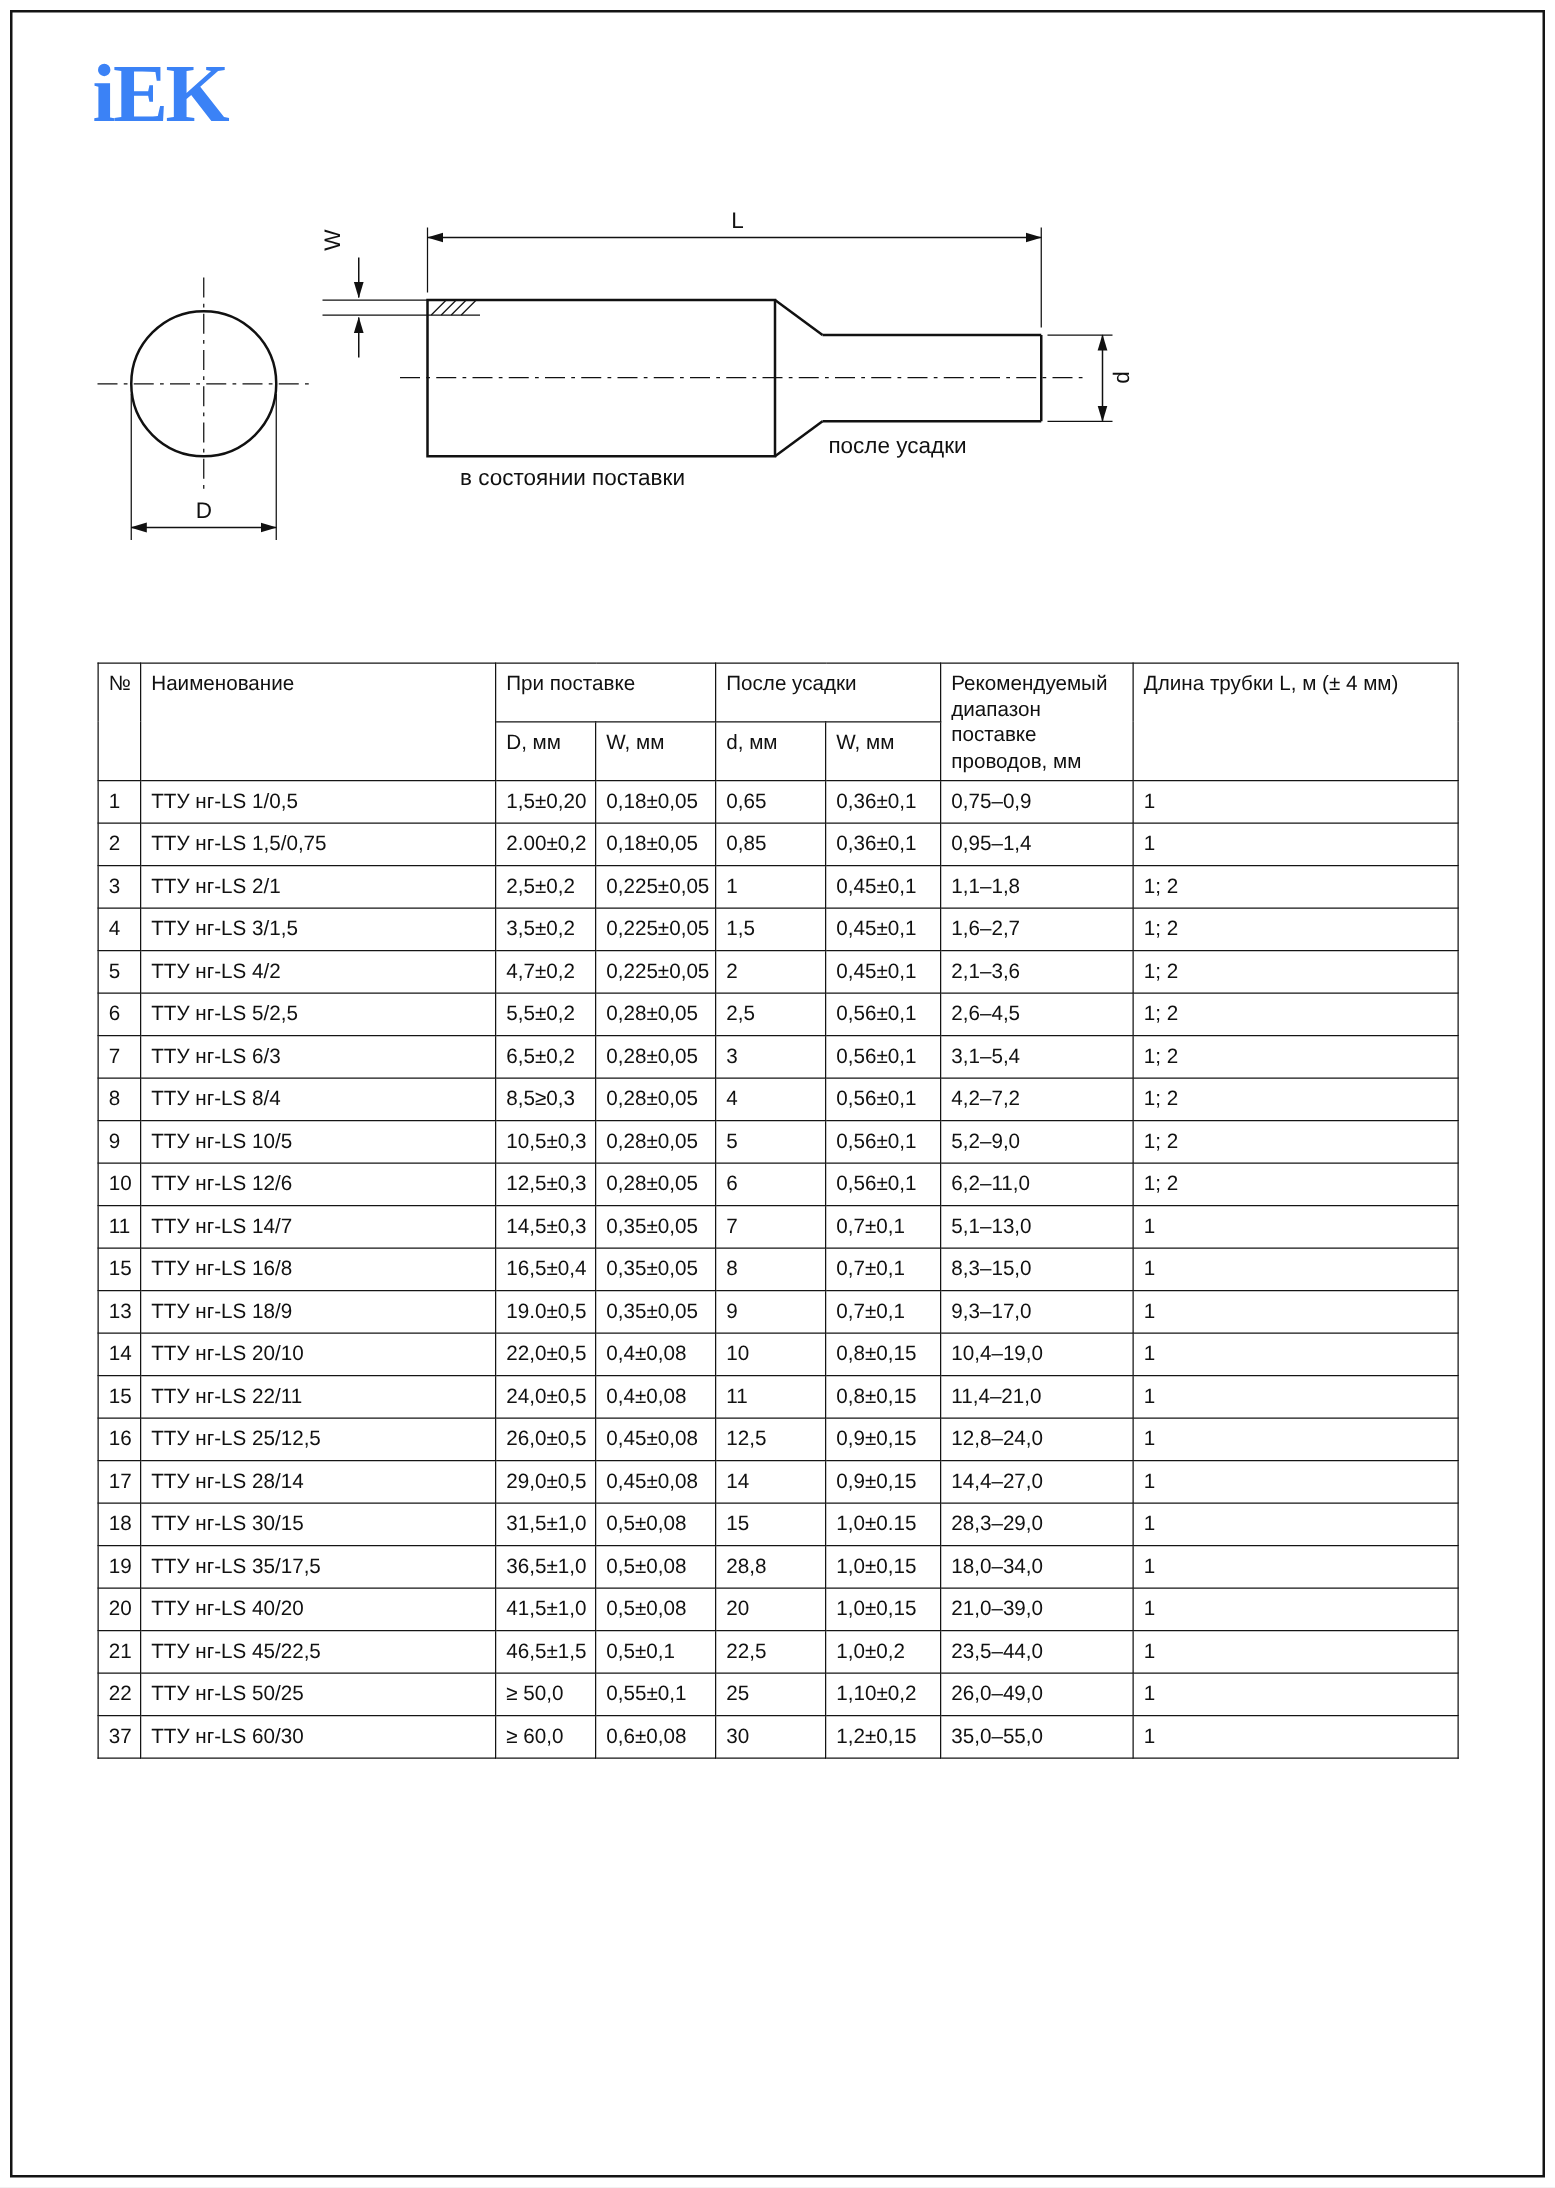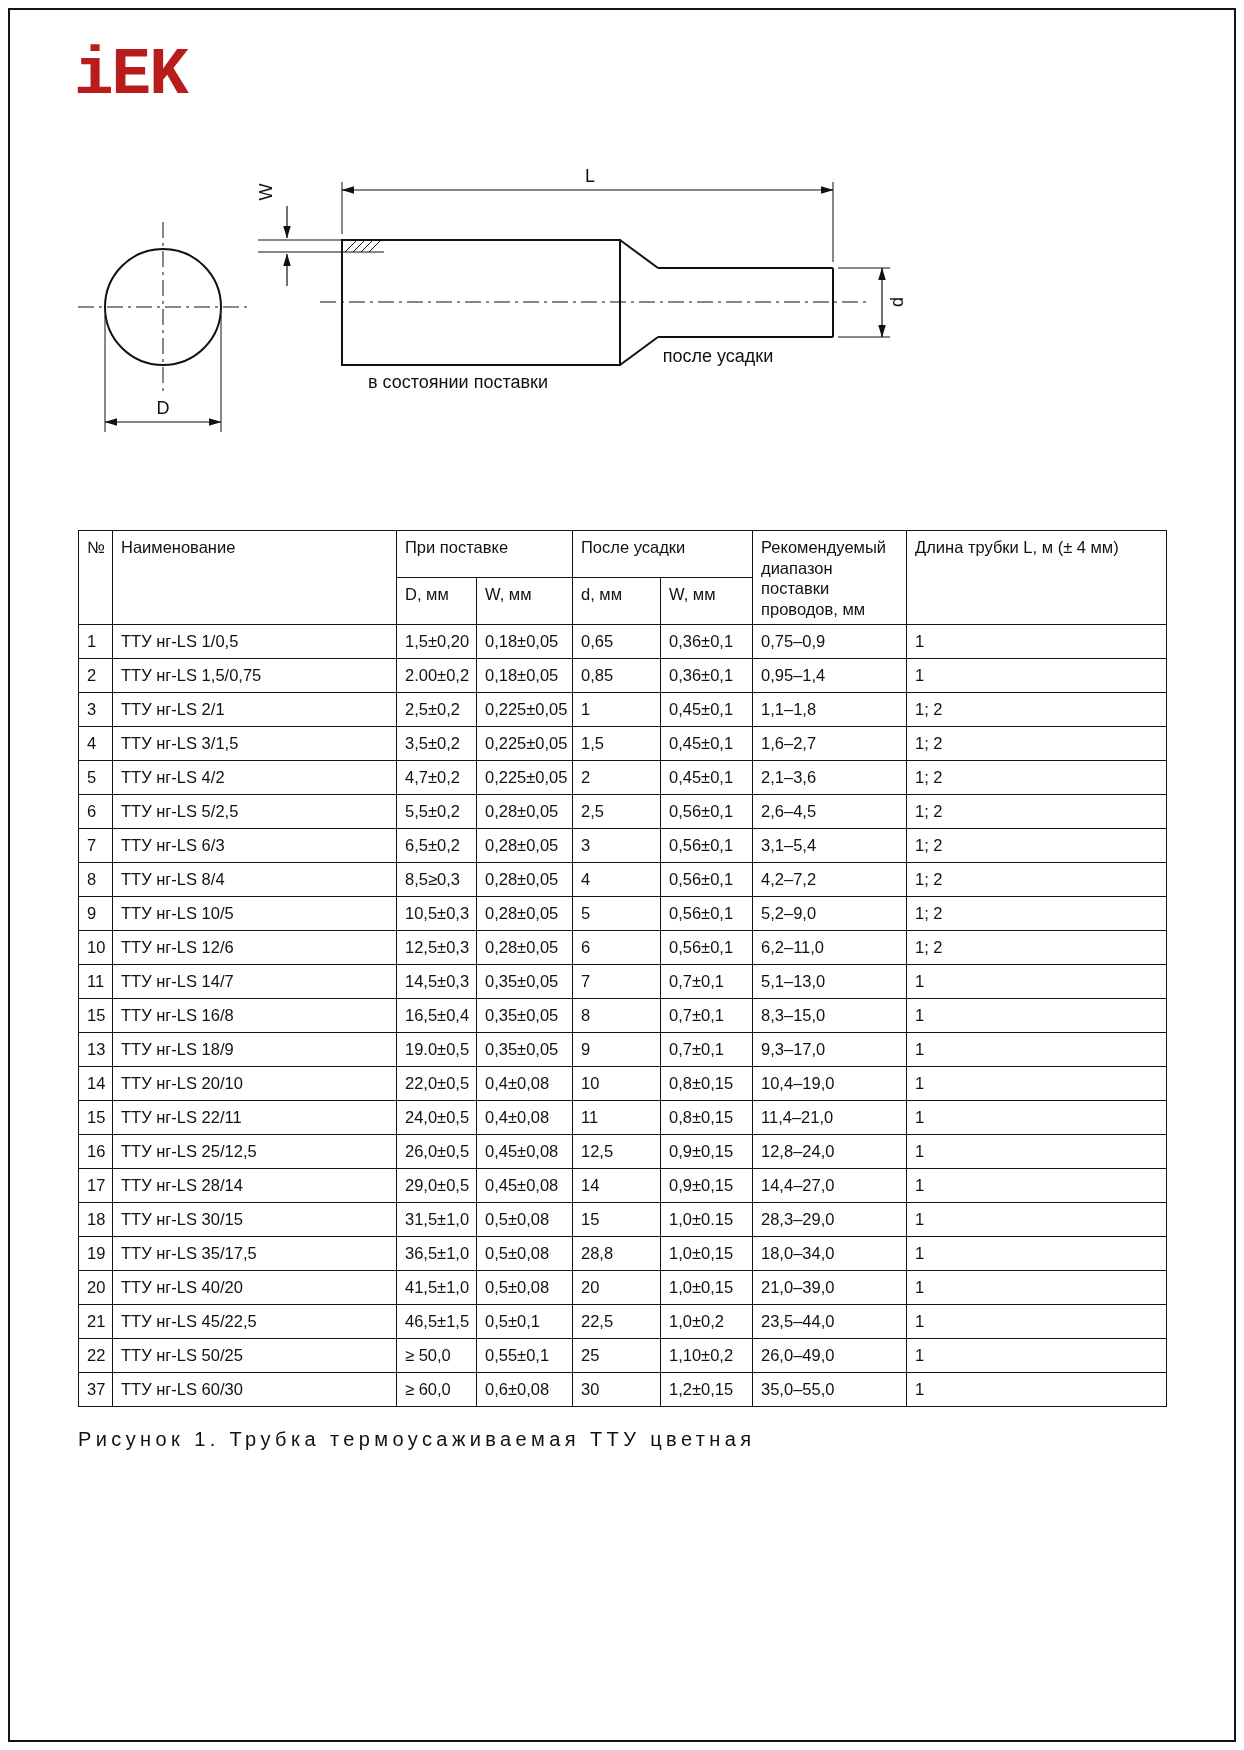--- a/index.html
+++ b/index.html
@@ -4,22 +4,22 @@
 <style>
   html,body { margin:0; padding:0; background:#e8e8e8; }
   .page {
     position:relative; width:1244px; height:1750px; margin:0 auto;
     background:#ffffff; font-family:"Liberation Sans", sans-serif; color:#111;
     overflow:hidden;
   }
   .frame { position:absolute; inset:8px; border:2px solid #141414; pointer-events:none; }
   .logo {
     position:absolute; left:74px; top:38px;
-    font-weight:900; font-size:66px; letter-spacing:-2px; color:#b91c1c;
-    font-family:Liberation Mono, monospace;
+    font-weight:900; font-size:66px; letter-spacing:-2px; color:#3b82f6;
+    font-family:Liberation Serif, serif;
   }
   .drawing { position:absolute; left:0; top:130px; width:1000px; height:360px; }
   .drawing text { font-family:"Liberation Sans", sans-serif; font-size:18px; fill:#111; }
   .spec-table-wrap { position:absolute; left:78px; top:530px; width:1088px; }
   table.spec { border-collapse:collapse; width:100%; table-layout:fixed; }
   table.spec th, table.spec td {
     border:1px solid #141414; font-weight:normal; text-align:left;
     padding:4px 8px; font-size:16.5px; line-height:1.25; vertical-align:middle;
     overflow:hidden; white-space:normal;
   }
@@ -100,21 +100,21 @@
         <col style="width:92px">
         <col style="width:154px">
         <col style="width:260px">
       </colgroup>
       <thead>
         <tr>
           <th rowspan="2">№</th>
           <th rowspan="2">Наименование</th>
           <th colspan="2">При поставке</th>
           <th colspan="2">После усадки</th>
-          <th rowspan="2">Рекомендуемый диапазон поставки проводов, мм</th>
+          <th rowspan="2">Рекомендуемый диапазон поставке проводов, мм</th>
           <th rowspan="2">Длина трубки L, м (± 4 мм)</th>
         </tr>
         <tr>
           <th>D, мм</th>
           <th>W, мм</th>
           <th>d, мм</th>
           <th>W, мм</th>
         </tr>
       </thead>
       <tbody>
@@ -345,14 +345,13 @@
             <td>0,6±0,08</td>
             <td>30</td>
             <td>1,2±0,15</td>
             <td>35,0–55,0</td>
             <td>1</td>
           </tr>
         </tbody>
     </table>
   </div>
 
-  <div class="caption">Рисунок 1. Трубка термоусаживаемая ТТУ цветная</div>
 </div>
 
 </body></html>

